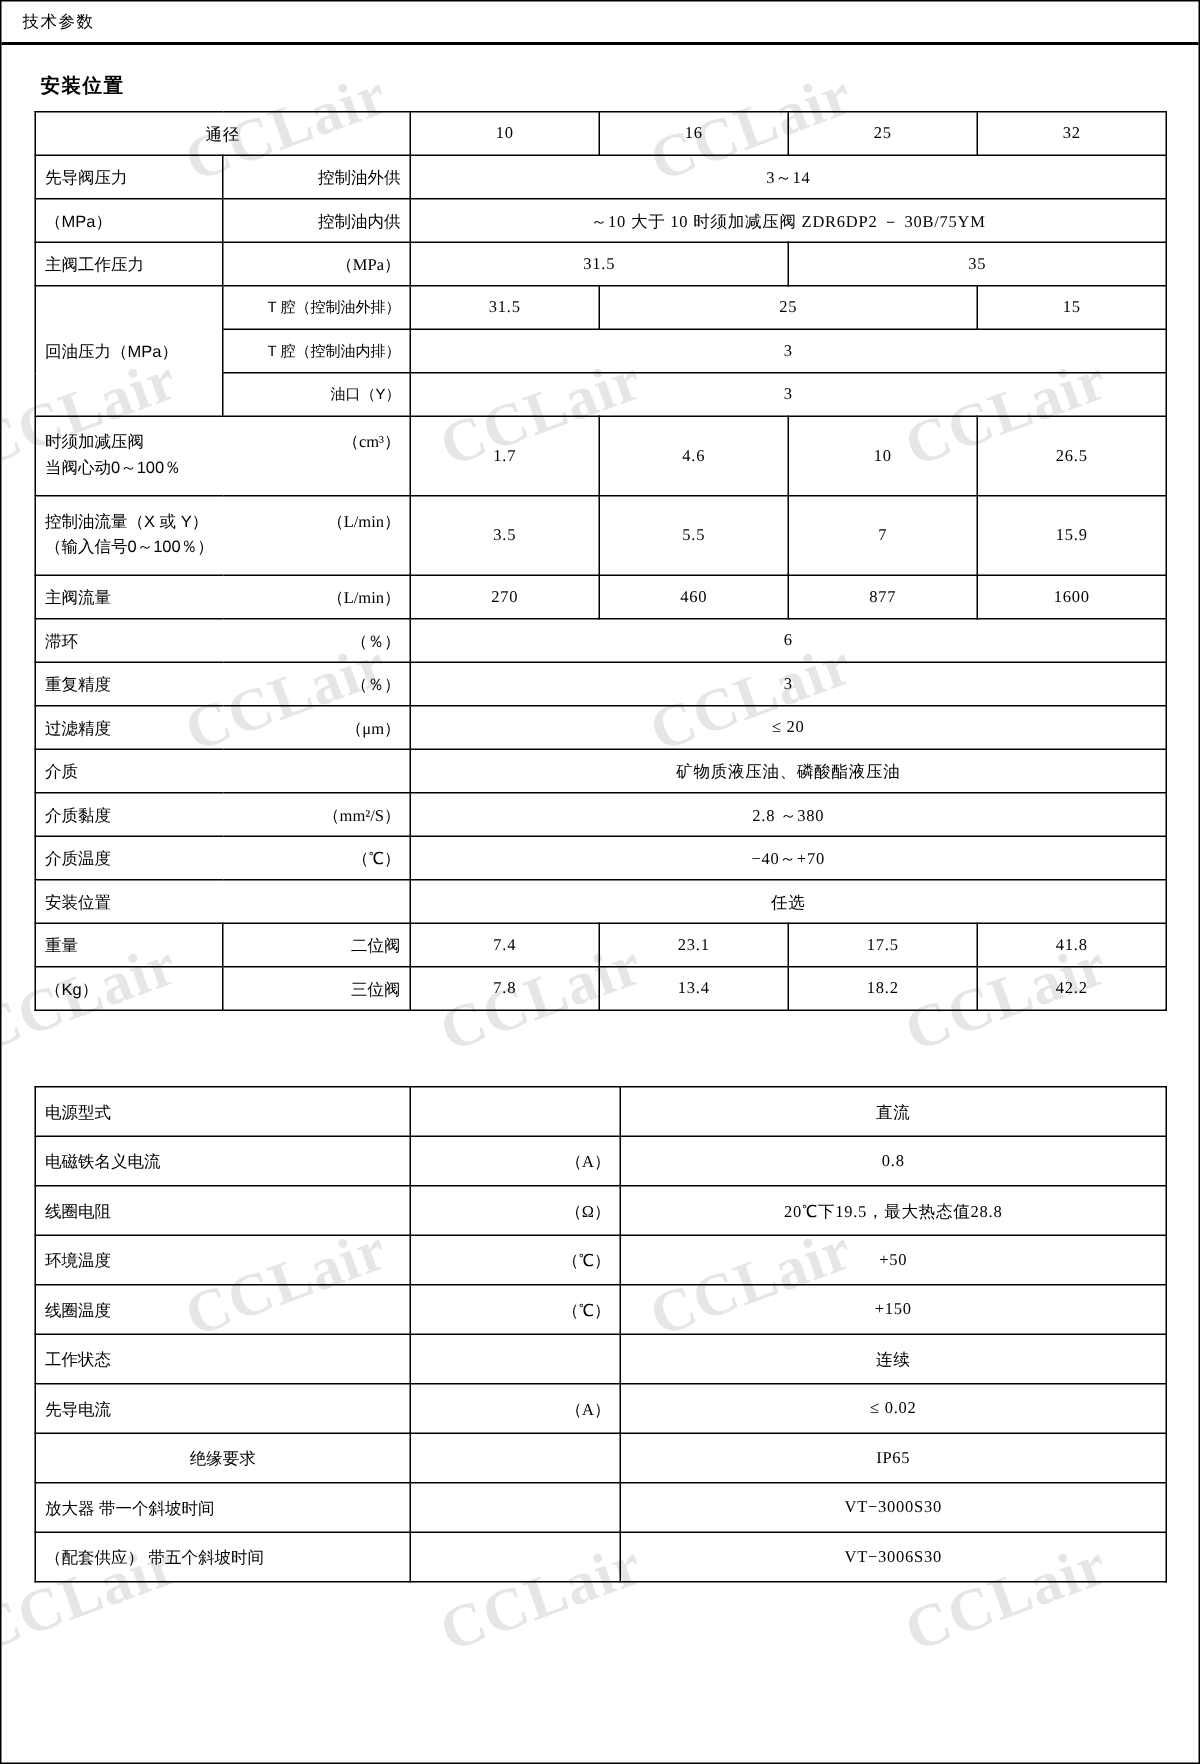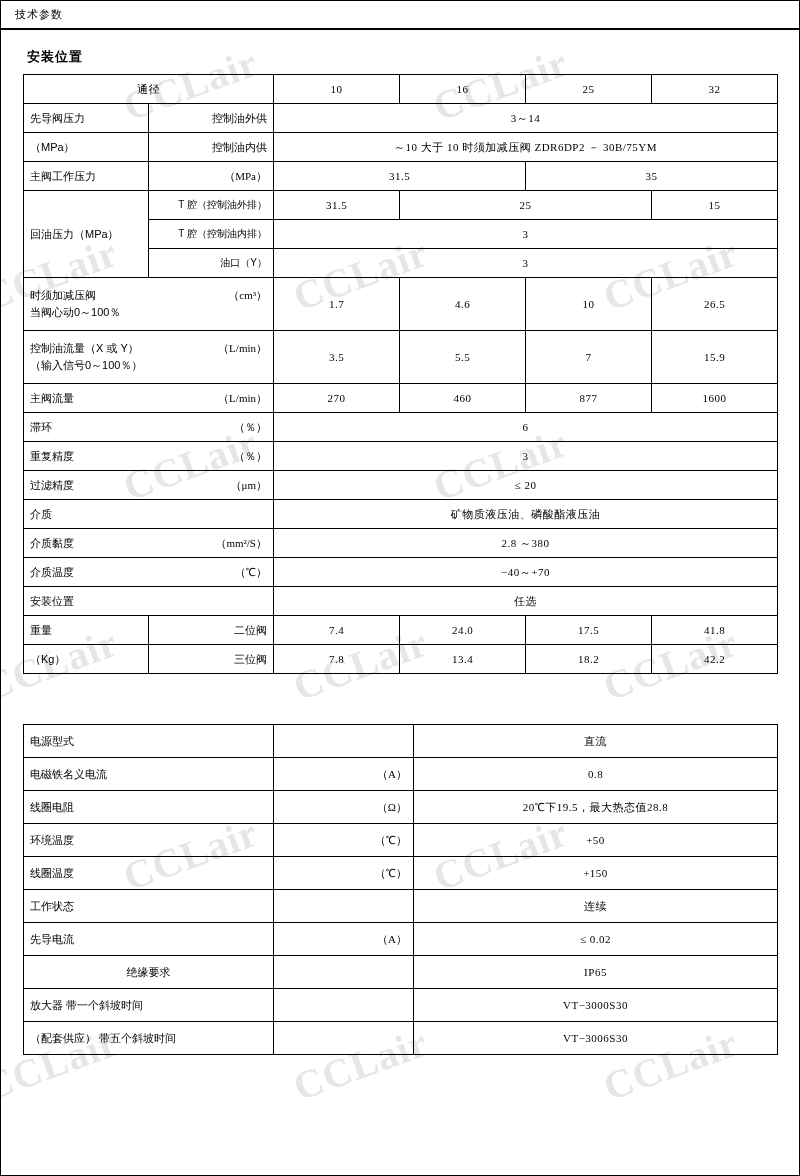--- a/index.html
+++ b/index.html
@@ -273,21 +273,21 @@
             <span>安装位置</span>
             <span class="unit"></span>
           </td>
           <td class="val" colspan="4">任选</td>
         </tr>
 
         <tr>
           <td class="lbl">重量</td>
           <td class="lbl-ctr">二位阀</td>
           <td class="val">7.4</td>
-          <td class="val">24.0</td>
+          <td class="val">23.1</td>
           <td class="val">17.5</td>
           <td class="val">41.8</td>
         </tr>
 
         <tr>
           <td class="lbl">（Kg）</td>
           <td class="lbl-ctr">三位阀</td>
           <td class="val">7.8</td>
           <td class="val">13.4</td>
           <td class="val">18.2</td>

